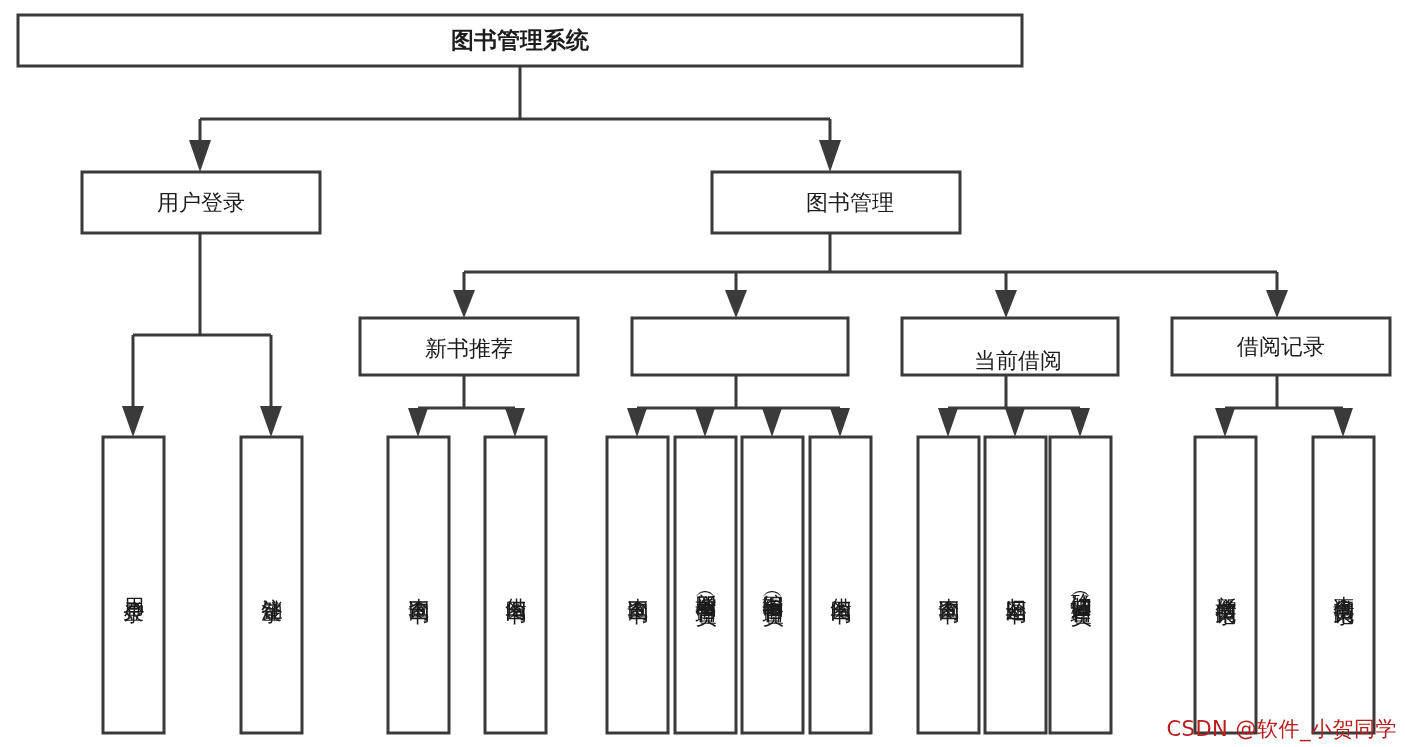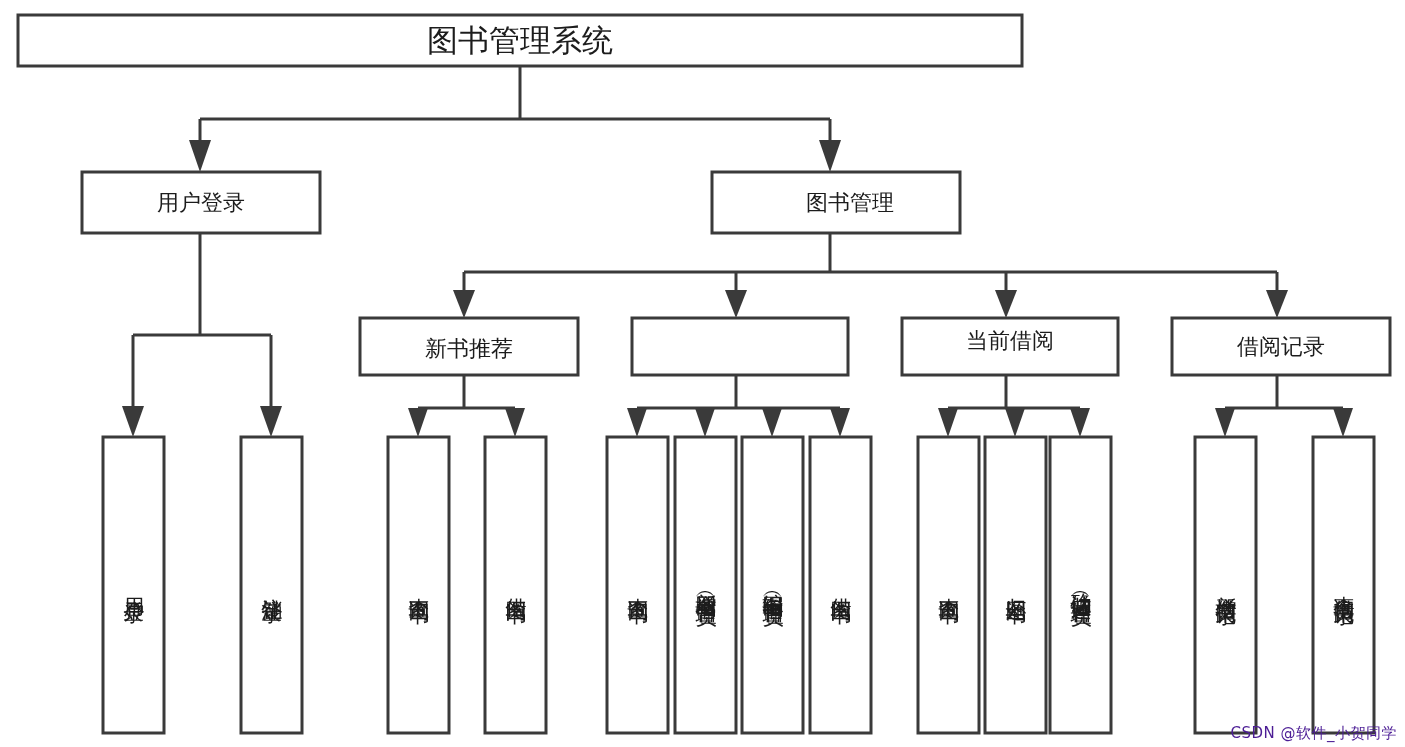--- a/index.html
+++ b/index.html
@@ -33,25 +33,25 @@
     position:absolute;
     display:flex;align-items:center;justify-content:center;
     pointer-events:none;
   }
   .htext{
     font-family:"DejaVu Sans","Liberation Sans",sans-serif;
     font-size:22px;
     color:#1c1c1c;
     white-space:nowrap;
   }
-  .htext.root{font-size:31px;}
+  .htext.root{font-size:23px;font-weight:bold;}
   #watermark{
     position:absolute;right:8px;bottom:4px;
     font-family:"DejaVu Sans","Liberation Sans",sans-serif;
-    font-size:15px;color:#4c1d95;
+    font-size:21px;color:#b91c1c;
     letter-spacing:.5px;white-space:nowrap;
     user-select:none;
   }
 </style>
 </head>
 <body>
 
 <div id="diagram-root">
 
   <svg id="flow" viewBox="0 0 1405 747">
@@ -165,21 +165,21 @@
   <div class="htext-wrap" style="left:82px;top:172px;width:238px;height:61px;">
     <span class="htext">用户登录</span>
   </div>
   <div class="htext-wrap" style="left:712px;top:172px;width:276px;height:61px;">
     <span class="htext">图书管理</span>
   </div>
 
   <div class="htext-wrap" style="left:360px;top:318px;width:218px;height:61px;">
     <span class="htext">新书推荐</span>
   </div>
-  <div class="htext-wrap" style="left:902px;top:312px;width:216px;height:57px;">
+  <div class="htext-wrap" style="left:902px;top:332px;width:216px;height:57px;padding-left:8px;">
     <span class="htext">当前借阅</span>
   </div>
   <div class="htext-wrap" style="left:1172px;top:318px;width:218px;height:57px;text-align:center;">
     <span class="htext">借阅记录</span>
   </div>
 
   <div class="vtext-wrap" style="left:103px;top:437px;width:61px;height:296px;">
     <span class="vtext">用户登录</span>
   </div>
   <div class="vtext-wrap" style="left:241px;top:437px;width:61px;height:296px;">

